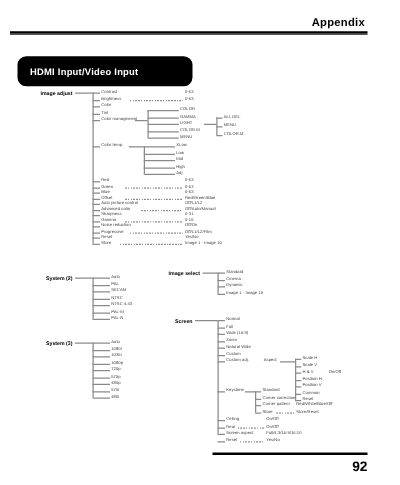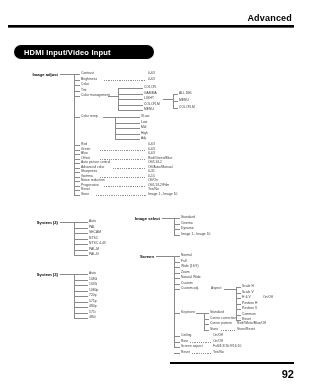--- a/index.html
+++ b/index.html
@@ -19,21 +19,21 @@
     position:absolute;left:8px;right:6px;top:25px;height:2px;background:#000;
   }
   .hdr-rule:after{
     content:"";position:absolute;left:0;right:0;top:2px;height:1px;background:#555;
   }
 
   
   .pill{
     position:absolute;background:#000;color:#fff;border-radius:7px;
     font-size:7.5px;font-weight:bold;letter-spacing:.2px;
-    display:flex;align-items:center;padding:0 10px;height:14px;
+    display:flex;align-items:center;padding:0 10px;height:24px;
   }
   #pill-hdmi{left:14px;top:45px;width:120px;}
   #pill-video{left:14px;top:192px;width:120px;}
 
   
   .ftr-rule{position:absolute;left:170px;right:6px;bottom:24px;height:2.5px;background:#000;}
   .pagenum{position:absolute;right:6px;bottom:8px;font-size:11px;font-weight:bold;color:#000;}
 
   
   .root-label{
@@ -47,21 +47,21 @@
   .vbar{position:absolute;background:#8a8a8a;width:0.7px;}
   .hbar{position:absolute;background:#8a8a8a;height:0.7px;}
   .leadline{position:absolute;height:0.7px;
     background:repeating-linear-gradient(to right,#8f8f8f 0 1.2px,transparent 1.2px 2.2px);}
 </style>
 </head>
 <body>
 
 <div class="page">
 
-  <div class="hdr-title">Advanced</div>
+  <div class="hdr-title">Appendix</div>
   <div class="hdr-rule"></div>
 
   <div class="pill" id="pill-hdmi">HDMI Input/Video Input</div>
 
   <div>
 
     <div class="root-label" style="left:20px;top:72px;width:38px;">Image adjust</div>
     <div class="hbar" style="left:60px;top:74px;width:14px;"></div>
     <div class="vbar" style="left:74px;top:74px;height:98px;"></div>
 

